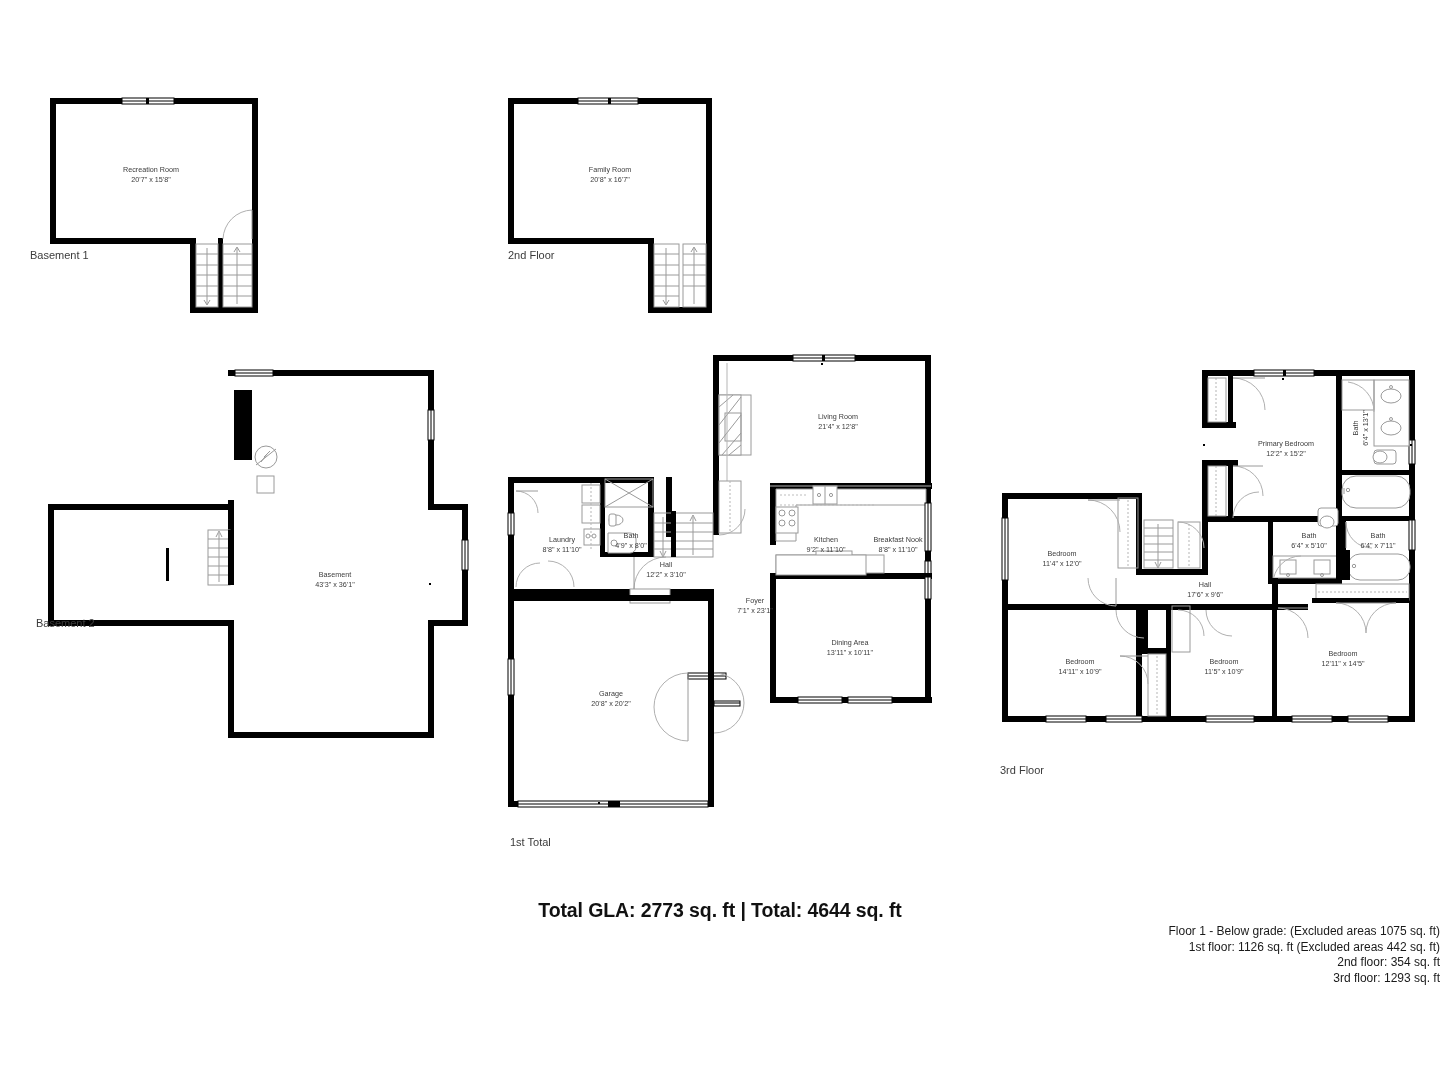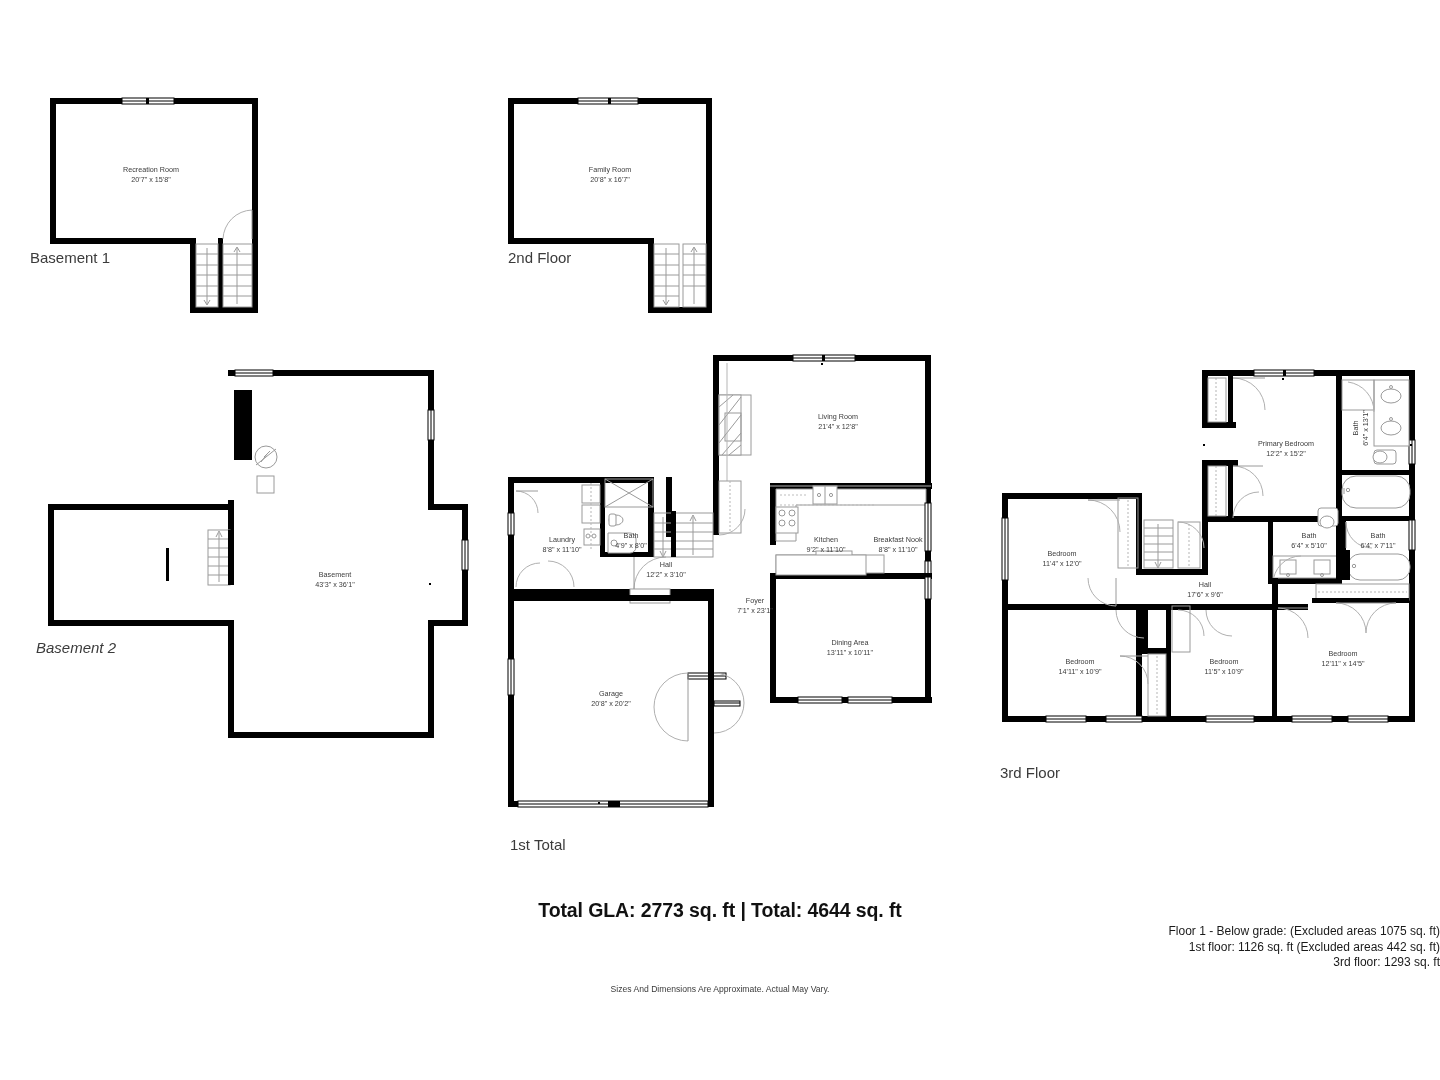--- a/index.html
+++ b/index.html
@@ -14,21 +14,21 @@
   .thin{fill:none;stroke:#9a9a9a;stroke-width:1;}
   .thin2{fill:none;stroke:#b5b5b5;stroke-width:1;}
   .fixture{fill:#ffffff;stroke:#9a9a9a;stroke-width:1;}
   .swing{fill:none;stroke:#b0b0b0;stroke-width:1;}
   .dash{fill:none;stroke:#bdbdbd;stroke-width:1;stroke-dasharray:2 2;}
   .win{fill:#ffffff;stroke:#000000;stroke-width:1;}
   .winline{stroke:#000000;stroke-width:1;}
   .rlabel{font-size:7.2px;fill:#3b3b3b;text-anchor:middle;}
   .rdim{font-size:7.2px;fill:#3b3b3b;text-anchor:middle;}
   .floorlabel{
-    position:absolute;font-size:15px;color:#3b3b3b;white-space:nowrap;
+    position:absolute;font-size:11px;color:#3b3b3b;white-space:nowrap;
   }
   .dot{fill:#000000;}
   #summary{
     position:absolute;left:0;right:0;top:898px;text-align:center;
     line-height:1.32;
   }
   #summary .ttl{font-size:19.5px;font-weight:bold;color:#111111;letter-spacing:-0.1px;}
   #summary .ln{font-size:12px;color:#1a1a1a;text-align:right;}
   #summary .fine{font-size:8.6px;color:#3a3a3a;margin-top:13px;}
 </style>
@@ -182,21 +182,21 @@
 
   <rect class="dot" x="373" y="2" width="2" height="2"></rect>
   <rect class="dot" x="13" y="213" width="2" height="2"></rect>
   <rect class="dot" x="391" y="213" width="2" height="2"></rect>
   <rect class="dot" x="373" y="363" width="2" height="2"></rect>
 
   <text class="rlabel" x="297" y="207">Basement</text>
   <text class="rdim" x="297" y="217">43'3" x 36'1"</text>
 </svg>
 </div>
-<div class="floorlabel" style="left:36px;top:639px;font-style:italic;">Basement 2</div>
+<div class="floorlabel" style="left:36px;top:617px;">Basement 2</div>
 
 <div class="plan" style="left:508px;top:355px;">
 <svg width="440" height="450" viewBox="0 0 440 450">
 
   <rect class="wall" x="205" y="0" width="218" height="6"></rect>
   <rect class="wall" x="205" y="0" width="6" height="128"></rect>
   <rect class="wall" x="417" y="0" width="6" height="128"></rect>
 
   <rect class="win" x="285" y="0" width="62" height="6"></rect>
   <line class="winline" x1="285" y1="3" x2="347" y2="3"></line>
@@ -573,15 +573,15 @@
   <text class="rlabel" x="347" y="286">Bedroom</text>
   <text class="rdim" x="347" y="296">12'11" x 14'5"</text>
 </svg>
 </div>
 <div class="floorlabel" style="left:1000px;top:748px;margin-top:16px;">3rd Floor</div>
 
 <div id="summary">
   <div class="ttl">Total GLA: 2773 sq. ft | Total: 4644 sq. ft</div>
   <div class="ln">Floor 1 - Below grade: (Excluded areas 1075 sq. ft)</div>
   <div class="ln">1st floor: 1126 sq. ft (Excluded areas 442 sq. ft)</div>
+  <div class="ln">2nd floor: 354 sq. ft</div>
   <div class="ln">3rd floor: 1293 sq. ft</div>
-  <div class="fine">Sizes And Dimensions Are Approximate. Actual May Vary.</div>
 </div>
 
 </body></html>

